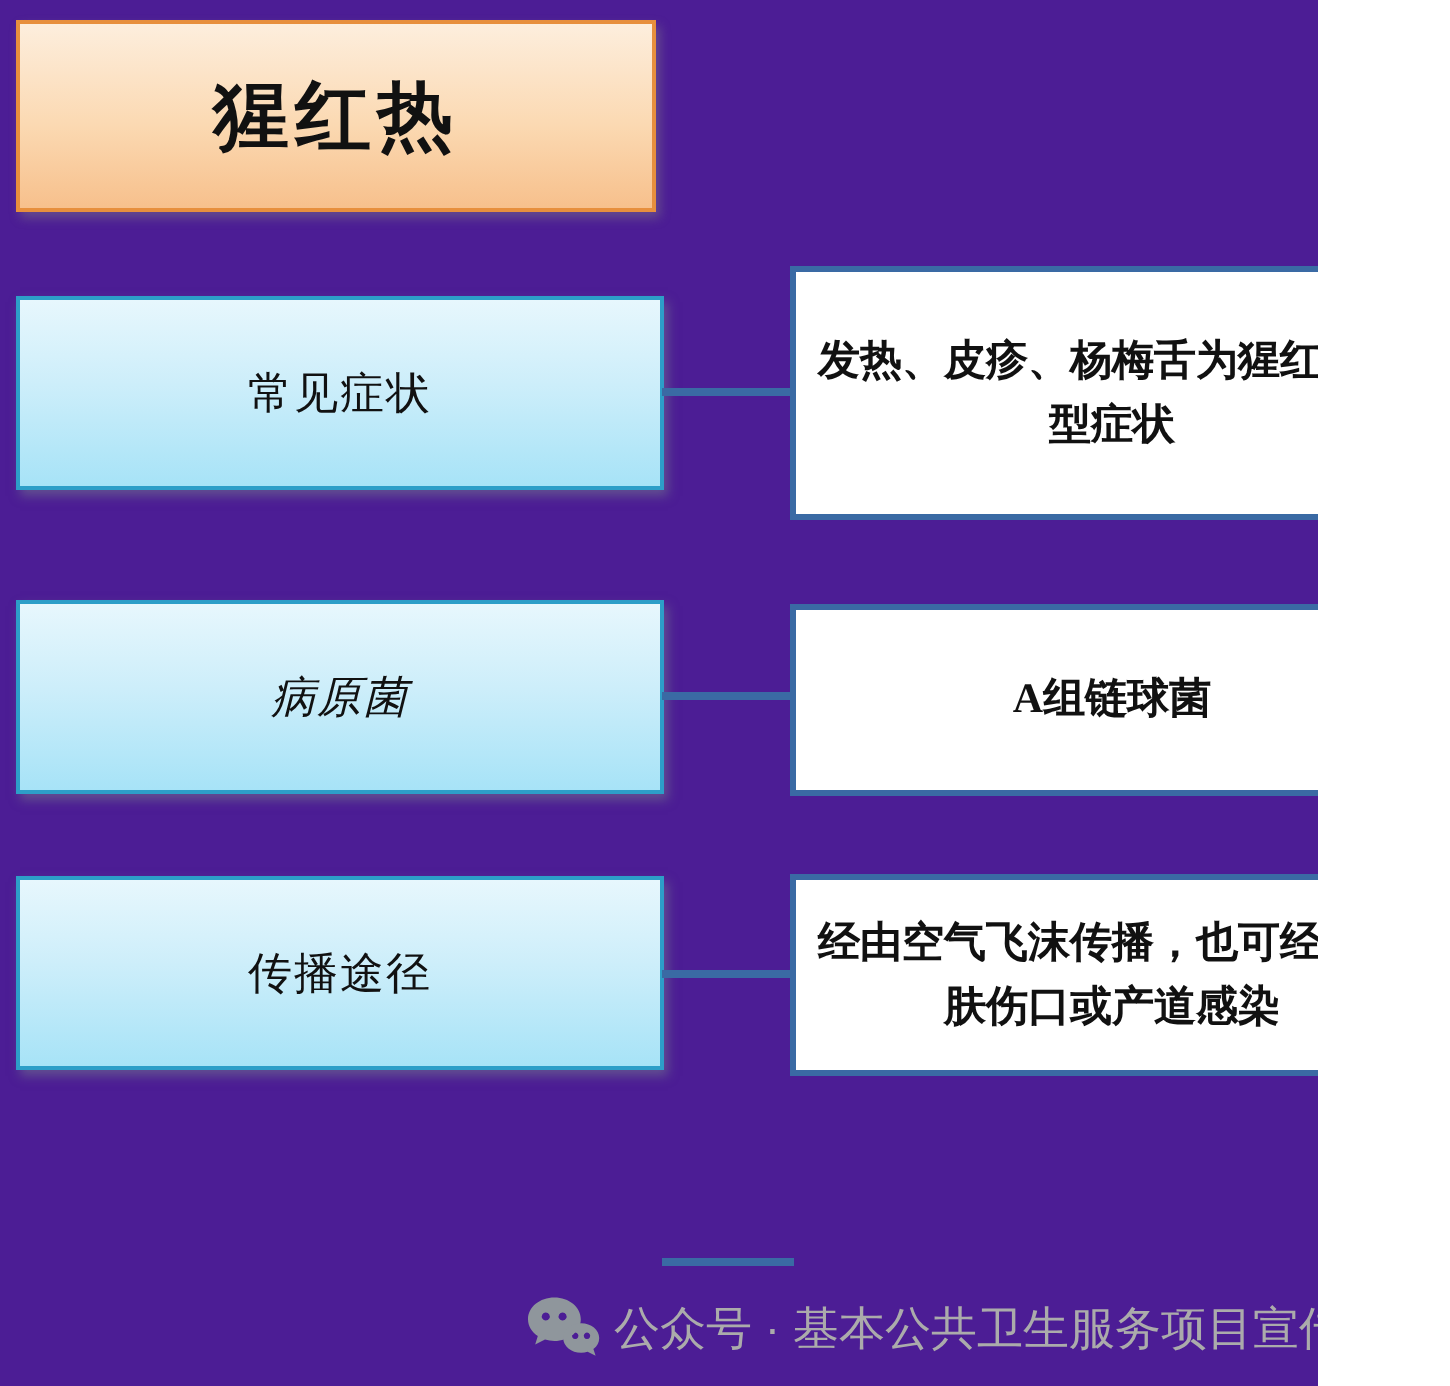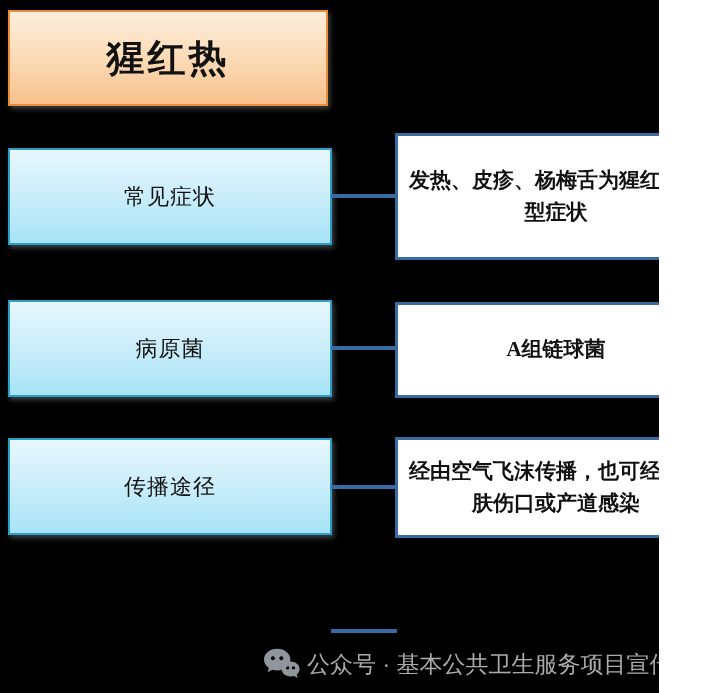--- a/index.html
+++ b/index.html
@@ -4,21 +4,21 @@
 <style>
   html, body {
     margin: 0;
     padding: 0;
     background: #ffffff;
   }
   .canvas {
     position: relative;
     width: 659px;
     height: 693px;
-    background: #000000;
+    background: #4c1d95;
     overflow: hidden;
     font-family: "Liberation Serif", "DejaVu Serif", serif;
     color: #111111;
   }
   .box {
     position: absolute;
     box-sizing: border-box;
     display: flex;
     align-items: center;
     justify-content: center;
@@ -93,21 +93,21 @@
   </div>
 
   <div class="box label-box" style="top:148px;">
     <span>常见症状</span>
   </div>
   <div class="connector" style="top:194px;"></div>
   <div class="box detail-box" style="top:133px;height:127px;">
     <span>发热、皮疹、杨梅舌为猩红热典型症状</span>
   </div>
 
-  <div class="box label-box" style="top:300px;">
+  <div class="box label-box" style="top:300px;font-style:italic;">
     <span>病原菌</span>
   </div>
   <div class="connector" style="top:346px;"></div>
   <div class="box label-box" style="top:438px;">
     <span>传播途径</span>
   </div>
 
   <div class="box detail-box" style="top:302px;height:96px;">
     <span>A组链球菌</span>
   </div>

